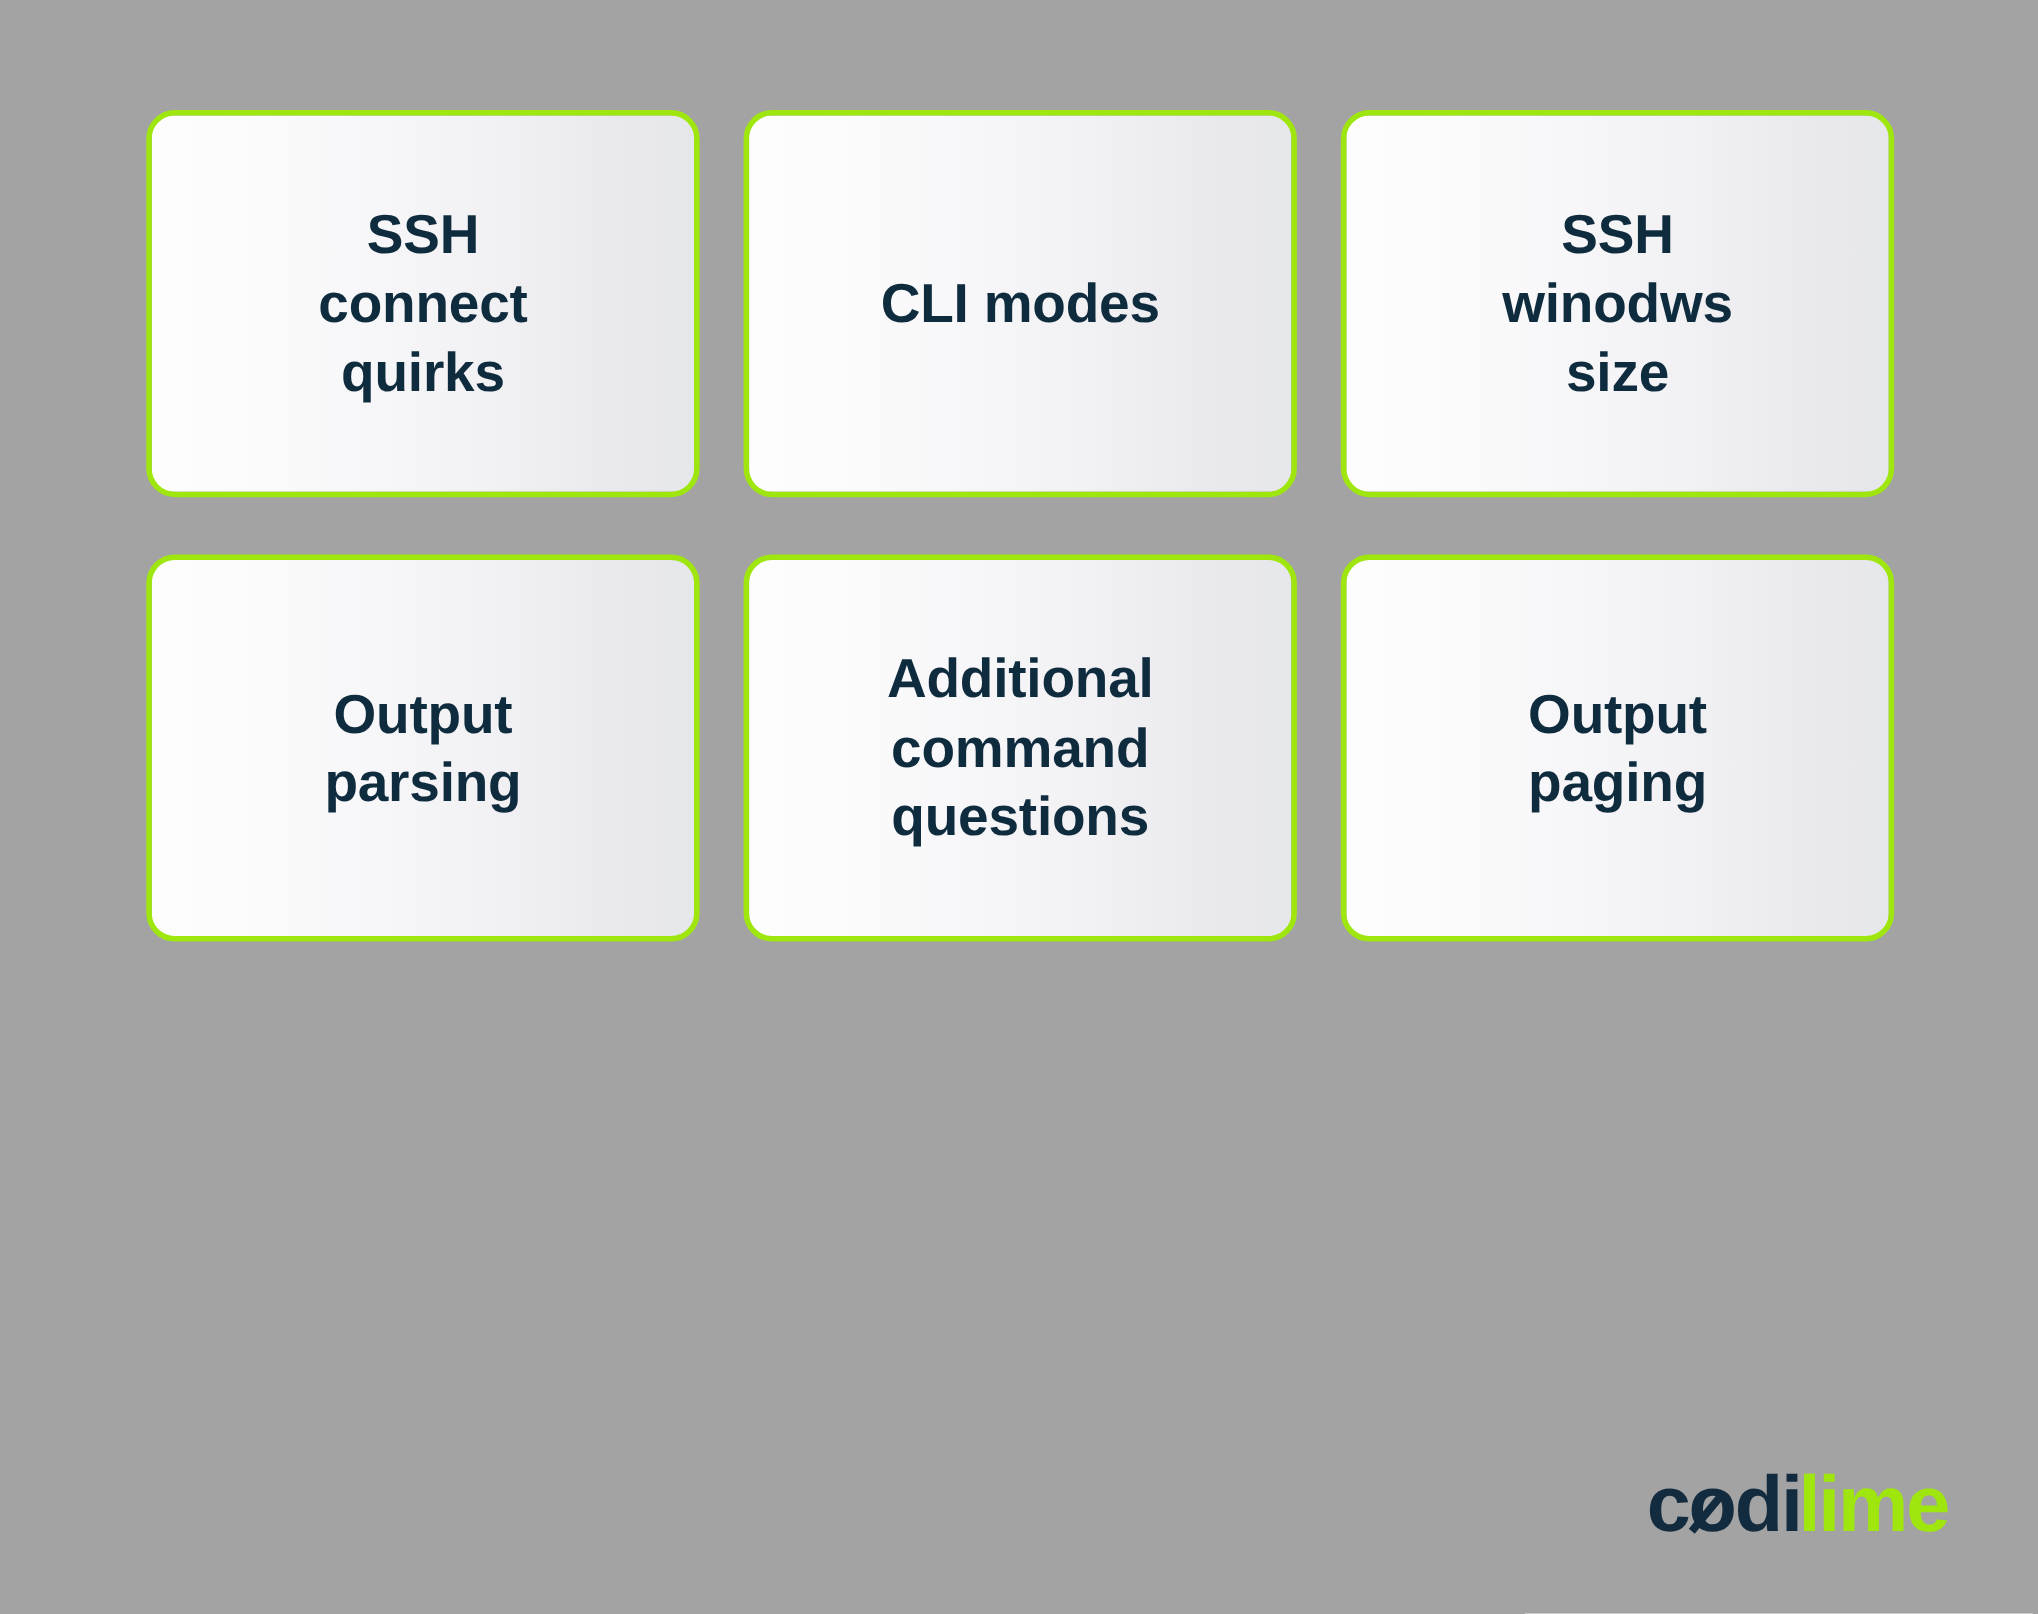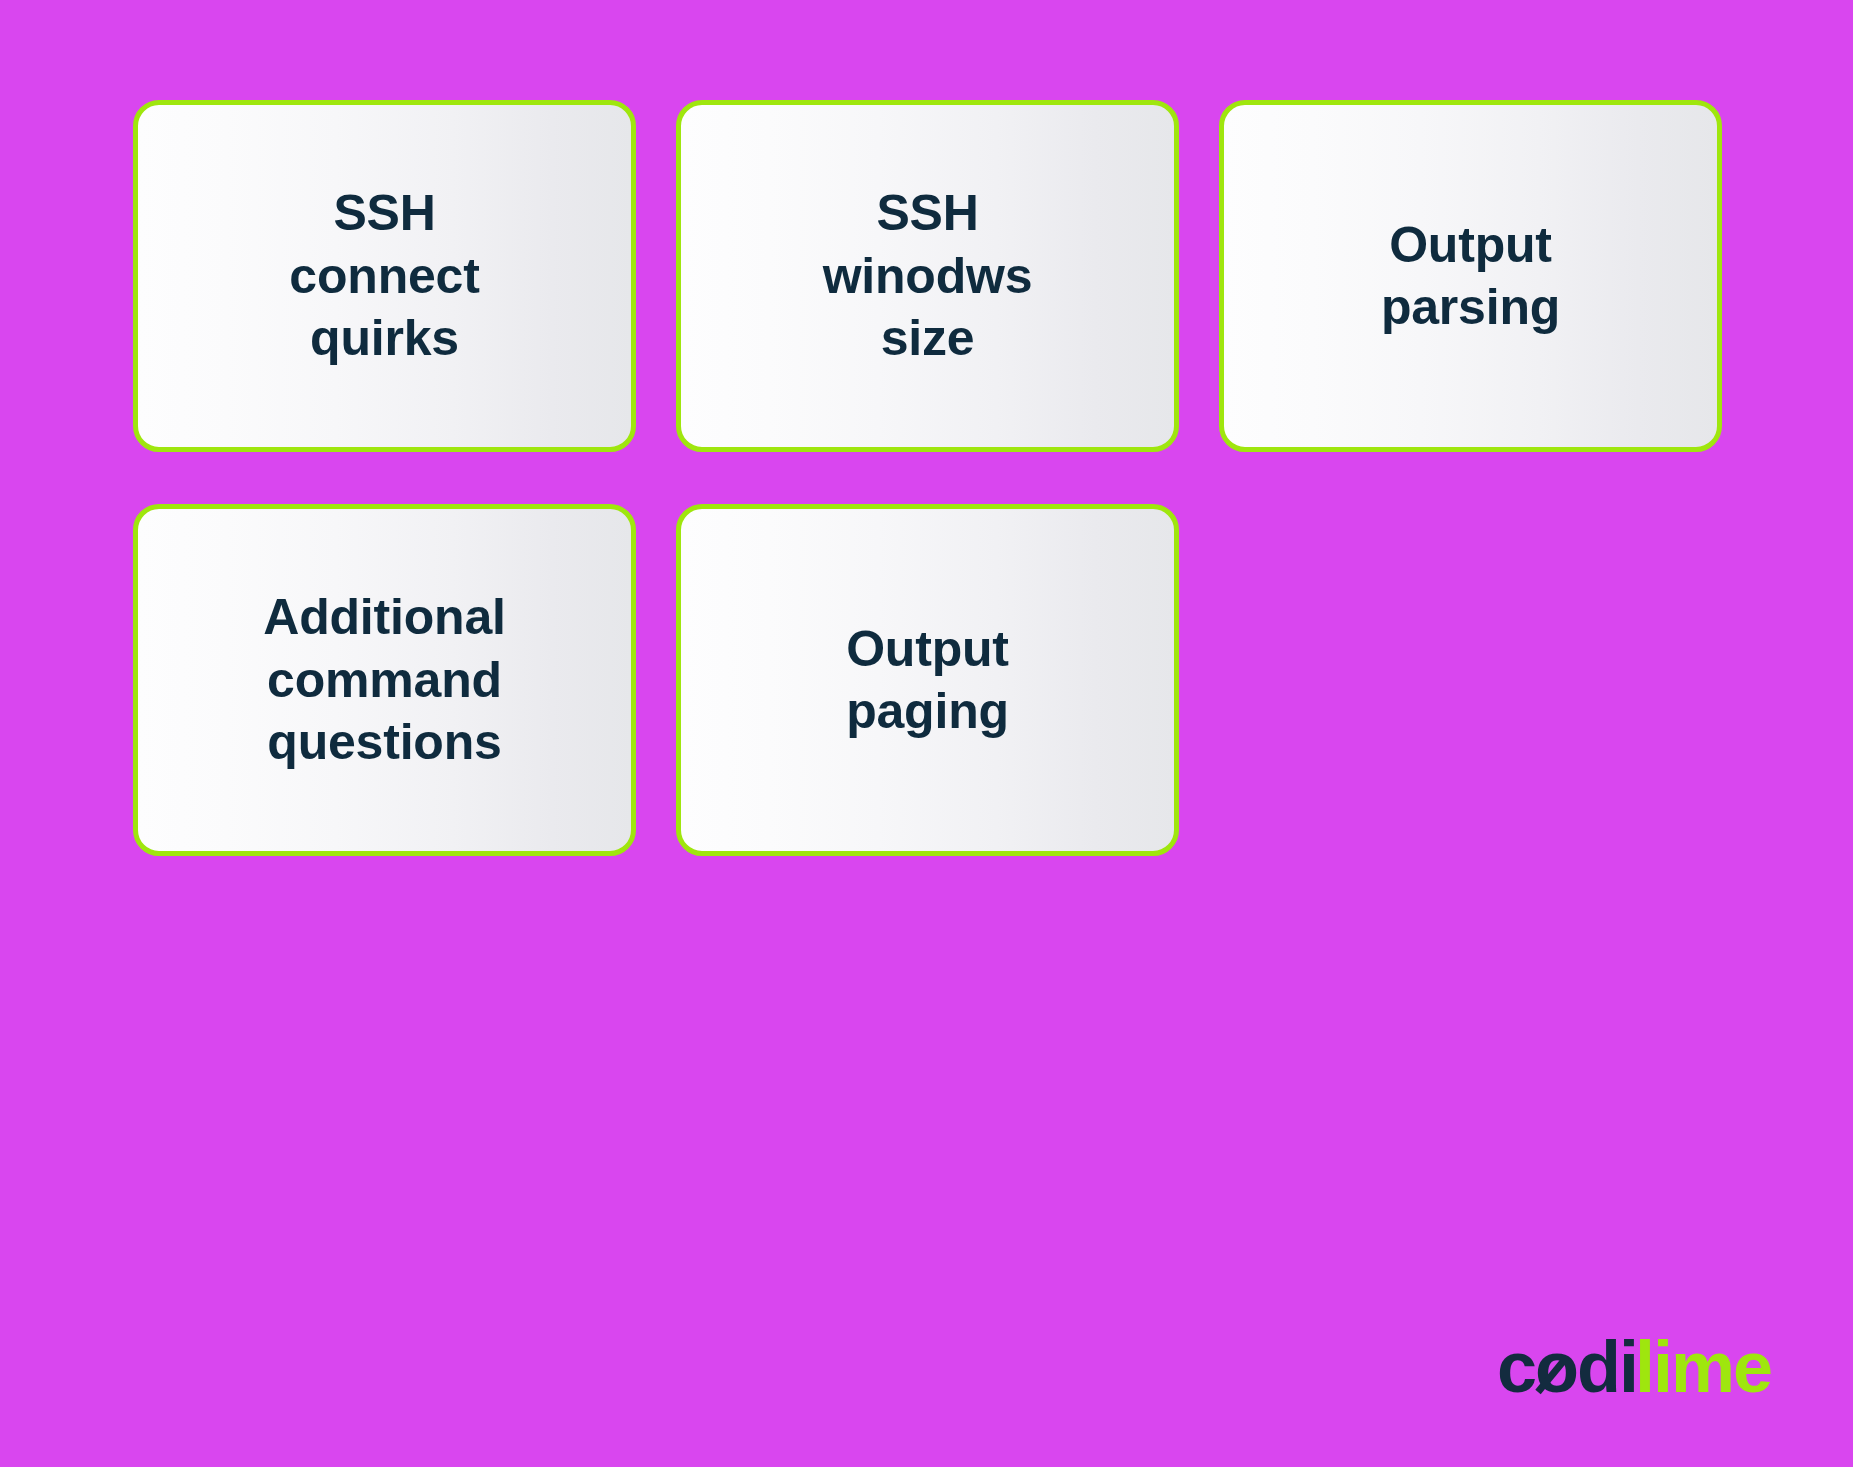--- a/index.html
+++ b/index.html
@@ -11,21 +11,21 @@
     width: 1853px;
     height: 1467px;
     position: relative;
     overflow: hidden;
     font-family: "Liberation Sans", sans-serif;
   }
 
   #stage {
     position: absolute;
     inset: 0;
-    background: #d946ef;
+    background: #a3a3a3;
   }
 
   #card-grid {
     position: absolute;
     left: 133px;
     top: 100px;
     width: 1589px;
     display: grid;
     grid-template-columns: repeat(3, 503px);
     grid-template-rows: repeat(3, 352px);
@@ -94,20 +94,23 @@
 <div id="stage">
 
   <div id="card-grid">
 
     <div class="card">
       <span class="card-label">SSH
 connect
 quirks</span>
     </div>
 
+    <div class="card">
+      <span class="card-label">CLI modes</span>
+    </div>
 
 
     <div class="card">
       <span class="card-label">SSH
 winodws
 size</span>
     </div>
 
 
     <div class="card">

